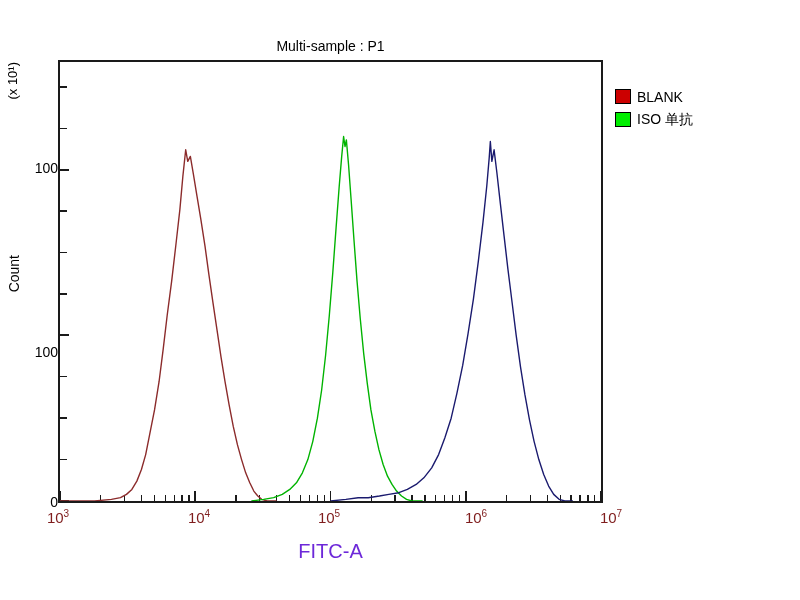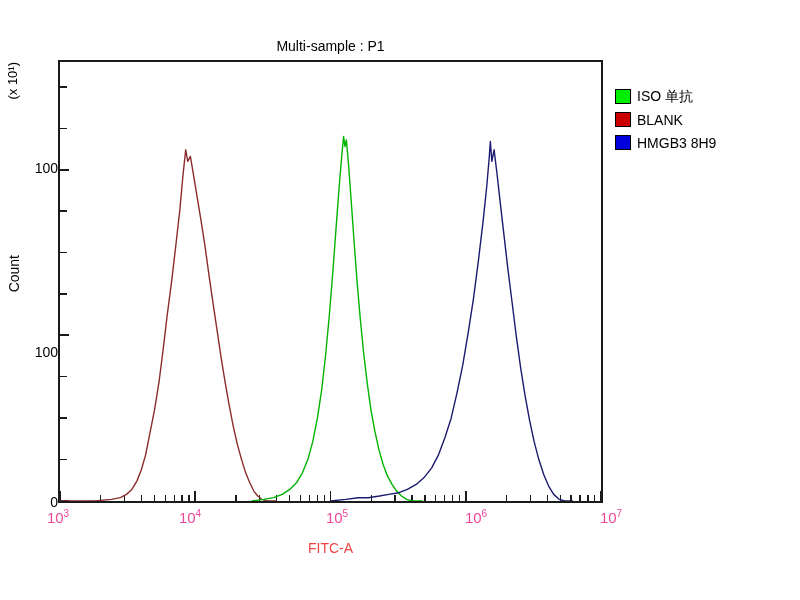--- a/index.html
+++ b/index.html
@@ -66,43 +66,43 @@
     writing-mode: vertical-rl;
     transform: rotate(180deg);
     white-space: nowrap;
   }
   .x-axis-title {
     position: absolute;
     left: 58px;
     top: 540px;
     width: 545px;
     text-align: center;
-    font-size: 14px;
-    color: #ef4444;
+    font-size: 20px;
+    color: #6d28d9;
   }
   .ytick-label {
     position: absolute;
     right: 0;
     width: 46px;
     text-align: right;
     font-size: 14px;
     color: #000;
     transform: translateY(-9px);
   }
   .ytick-wrap {
     position: absolute;
     left: 0;
     top: 0;
     width: 58px;
     height: 600px;
   }
   .xtick-label {
     position: absolute;
     font-size: 15px;
-    color: #ec4899;
+    color: #7f1d1d;
     transform: translateX(-50%);
     white-space: nowrap;
     top: 508px;
     text-align: right;
   }
   .xtick-label sup {
     font-size: 10px;
     vertical-align: super;
   }
   .legend {
@@ -141,22 +141,22 @@
   <div class="y-axis-title">Count</div>
   <div class="x-axis-title">FITC-A</div>
 
   <div class="ytick-wrap" id="ytick-wrap">
       <div class="ytick-label" style="top: 503px;">0</div>
       <div class="ytick-label" style="top: 353px;">100</div>
       <div class="ytick-label" style="top: 168.66px;">100</div>
     </div>
   <div id="xtick-wrap">
       <div class="xtick-label" style="left: 58px;"><span>10</span><sup>3</sup></div>
-      <div class="xtick-label" style="left: 190px;"><span>10</span><sup>4</sup></div>
-      <div class="xtick-label" style="left: 337px;"><span>10</span><sup>5</sup></div>
+      <div class="xtick-label" style="left: 199px;"><span>10</span><sup>4</sup></div>
+      <div class="xtick-label" style="left: 329px;"><span>10</span><sup>5</sup></div>
       <div class="xtick-label" style="left: 476px;"><span>10</span><sup>6</sup></div>
       <div class="xtick-label" style="left: 611px;"><span>10</span><sup>7</sup></div>
     </div>
 
   <div class="plot-frame">
     <svg class="curves" id="curves" viewBox="0 0 545 443" preserveAspectRatio="none">
         <line x1="0" y1="443" x2="9" y2="443" stroke="#1a1a1a" stroke-width="2" shape-rendering="crispEdges"></line>
         <line x1="0" y1="275.8301886792453" x2="9" y2="275.8301886792453" stroke="#1a1a1a" stroke-width="2" shape-rendering="crispEdges"></line>
         <line x1="0" y1="108.66037735849056" x2="9" y2="108.66037735849056" stroke="#1a1a1a" stroke-width="2" shape-rendering="crispEdges"></line>
         <line x1="0" y1="401.20754716981133" x2="7" y2="401.20754716981133" stroke="#1a1a1a" stroke-width="1.5" shape-rendering="crispEdges"></line>
@@ -205,26 +205,22 @@
         <line x1="538.765541911108" y1="443" x2="538.765541911108" y2="437" stroke="#1a1a1a" stroke-width="1.3" shape-rendering="crispEdges"></line>
         <line x1="545" y1="443" x2="545" y2="433" stroke="#1a1a1a" stroke-width="2" shape-rendering="crispEdges"></line>
         <polyline points="0.00,443.00 34.78,443.00 51.80,441.33 60.93,439.66 66.95,436.31 72.41,431.30 77.42,422.94 82.03,411.24 86.31,396.19 90.30,376.13 95.23,351.06 99.79,322.64 104.02,289.20 107.96,255.77 112.55,220.66 116.81,183.89 120.78,148.78 123.78,115.35 126.63,88.60 128.69,100.30 131.32,95.29 134.45,113.68 138.00,135.41 141.89,158.81 146.04,185.56 149.93,213.98 154.01,242.40 158.24,270.82 162.18,297.56 166.24,322.64 170.37,346.04 174.54,367.77 178.73,386.16 182.91,401.21 187.06,414.58 191.18,424.61 195.24,432.97 199.25,437.98 203.20,441.33 208.66,443.00 218.28,443.00" fill="none" stroke="#8b2b2b" stroke-width="1.4" stroke-linejoin="round"></polyline>
         <polyline points="192.79,443.00 205.08,441.33 215.25,439.66 223.92,436.31 231.48,431.30 238.19,424.61 244.21,414.58 249.68,401.21 254.68,382.82 259.30,359.42 263.58,331.00 267.57,295.89 271.30,255.77 274.82,212.31 278.14,167.17 281.28,125.38 283.78,95.29 285.70,75.23 287.11,85.26 288.48,78.57 290.69,103.65 293.25,138.75 296.10,178.87 299.19,220.66 302.49,259.11 305.95,294.22 309.54,324.31 313.22,351.06 317.24,372.79 321.27,391.18 325.52,406.22 329.94,417.92 334.47,426.28 339.07,432.97 344.04,437.98 349.11,441.33 354.53,443.00 365.32,443.00" fill="none" stroke="#00b300" stroke-width="1.4" stroke-linejoin="round"></polyline>
         <polyline points="272.50,443.00 288.02,441.33 300.31,439.66 310.48,439.66 321.79,437.98 331.27,436.31 341.33,434.64 349.92,431.30 358.81,426.28 366.54,419.60 374.44,409.57 381.41,396.19 387.64,379.48 394.05,359.42 399.83,334.34 405.71,305.92 411.07,274.16 416.50,239.05 421.48,200.60 426.07,162.15 429.91,125.38 432.35,96.96 433.53,80.24 435.06,100.30 437.30,88.60 440.15,112.00 443.53,142.09 447.35,175.53 451.23,208.96 455.41,242.40 459.56,275.83 463.91,307.59 468.39,336.01 472.96,361.09 477.58,382.82 482.37,401.21 487.28,416.25 492.24,427.95 497.35,436.31 502.79,441.33 508.54,443.00 516.71,443.00" fill="none" stroke="#1a1a6e" stroke-width="1.4" stroke-linejoin="round"></polyline>
       </svg>
   </div>
 
   <div class="legend" id="legend">
       <div class="legend-row">
-        <span class="legend-swatch" style="background: rgb(0, 238, 0);"></span>
-        <span class="legend-text">ISO 单抗</span>
-      </div>
-      <div class="legend-row">
         <span class="legend-swatch" style="background: rgb(204, 0, 0);"></span>
         <span class="legend-text">BLANK</span>
       </div>
       <div class="legend-row">
-        <span class="legend-swatch" style="background: rgb(0, 0, 221);"></span>
-        <span class="legend-text">HMGB3 8H9</span>
+        <span class="legend-swatch" style="background: rgb(0, 238, 0);"></span>
+        <span class="legend-text">ISO 单抗</span>
       </div>
     </div>
 
 </div>
 
 </body></html>

